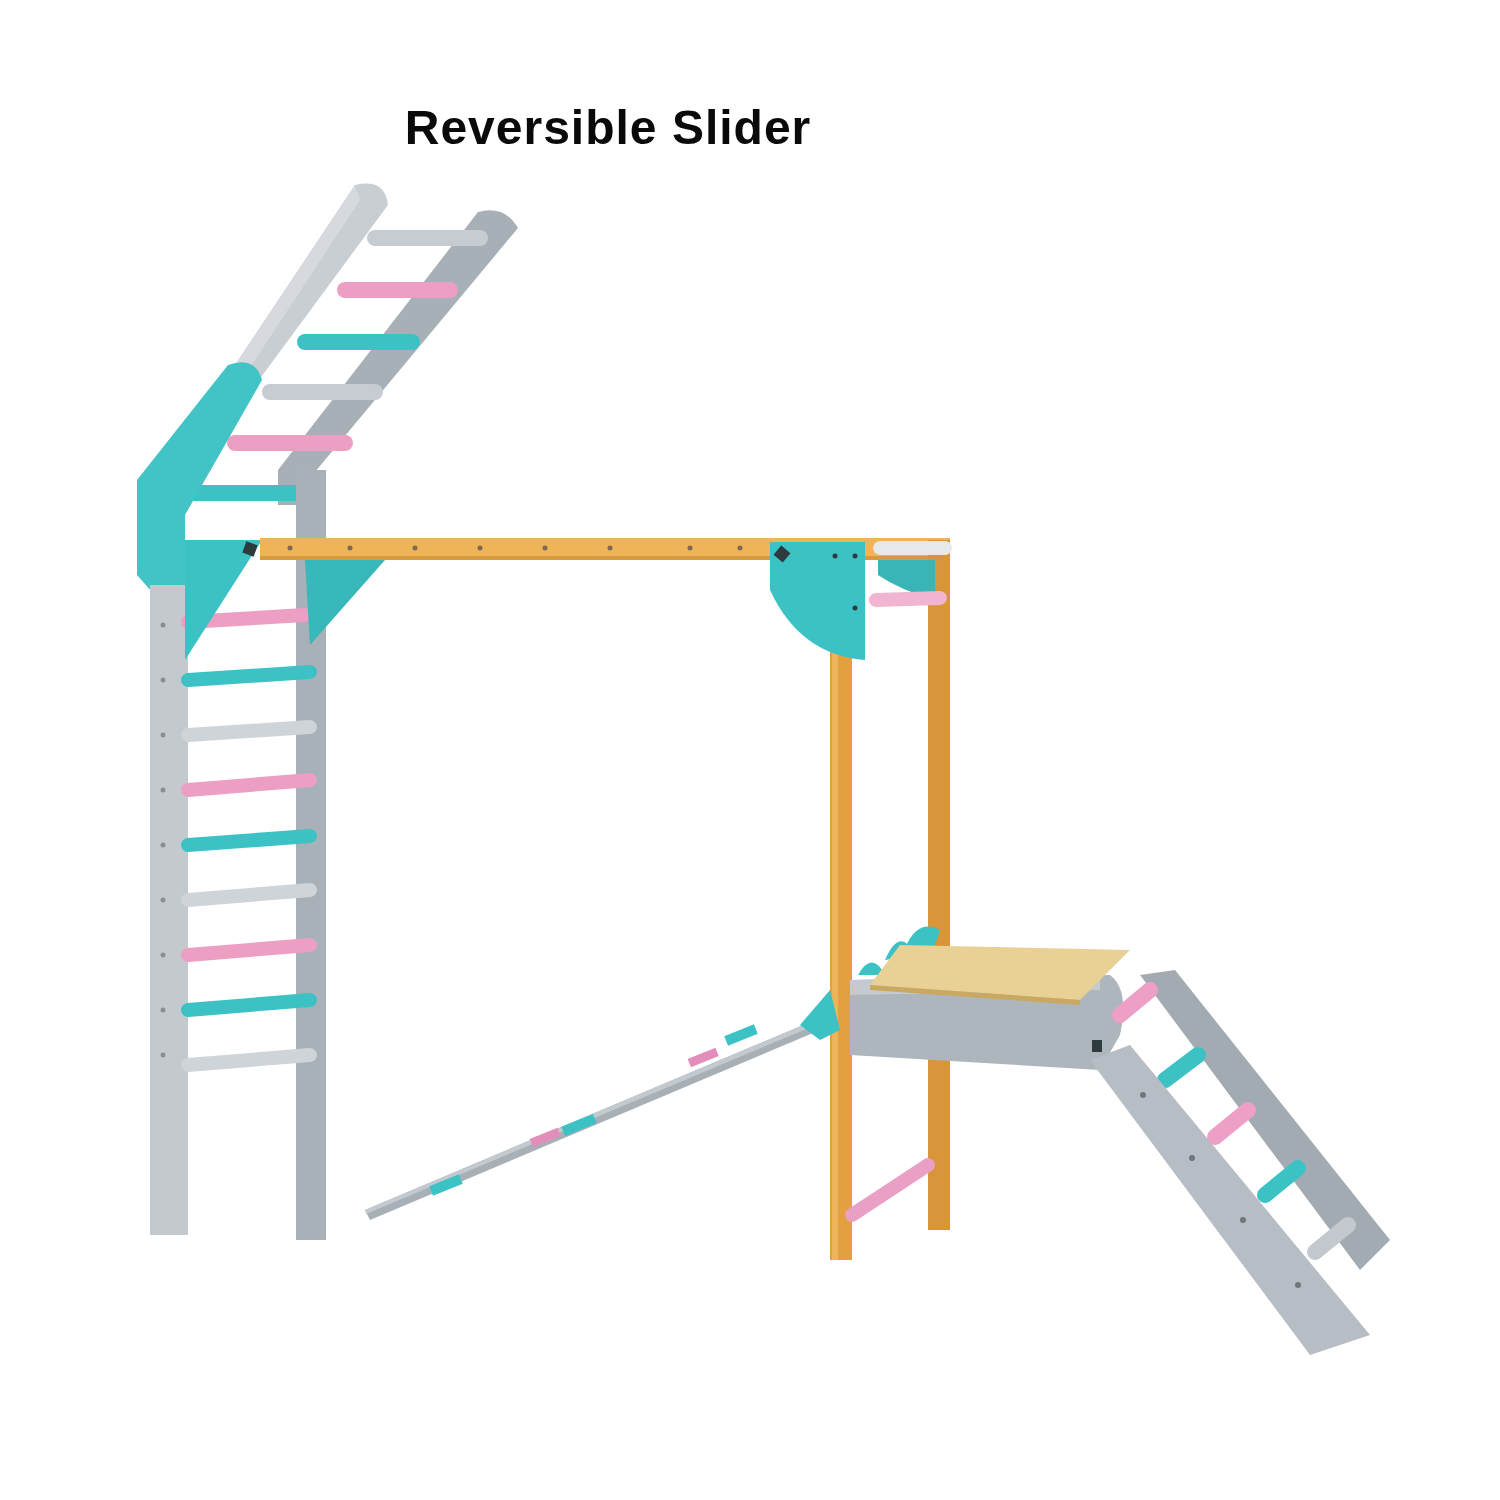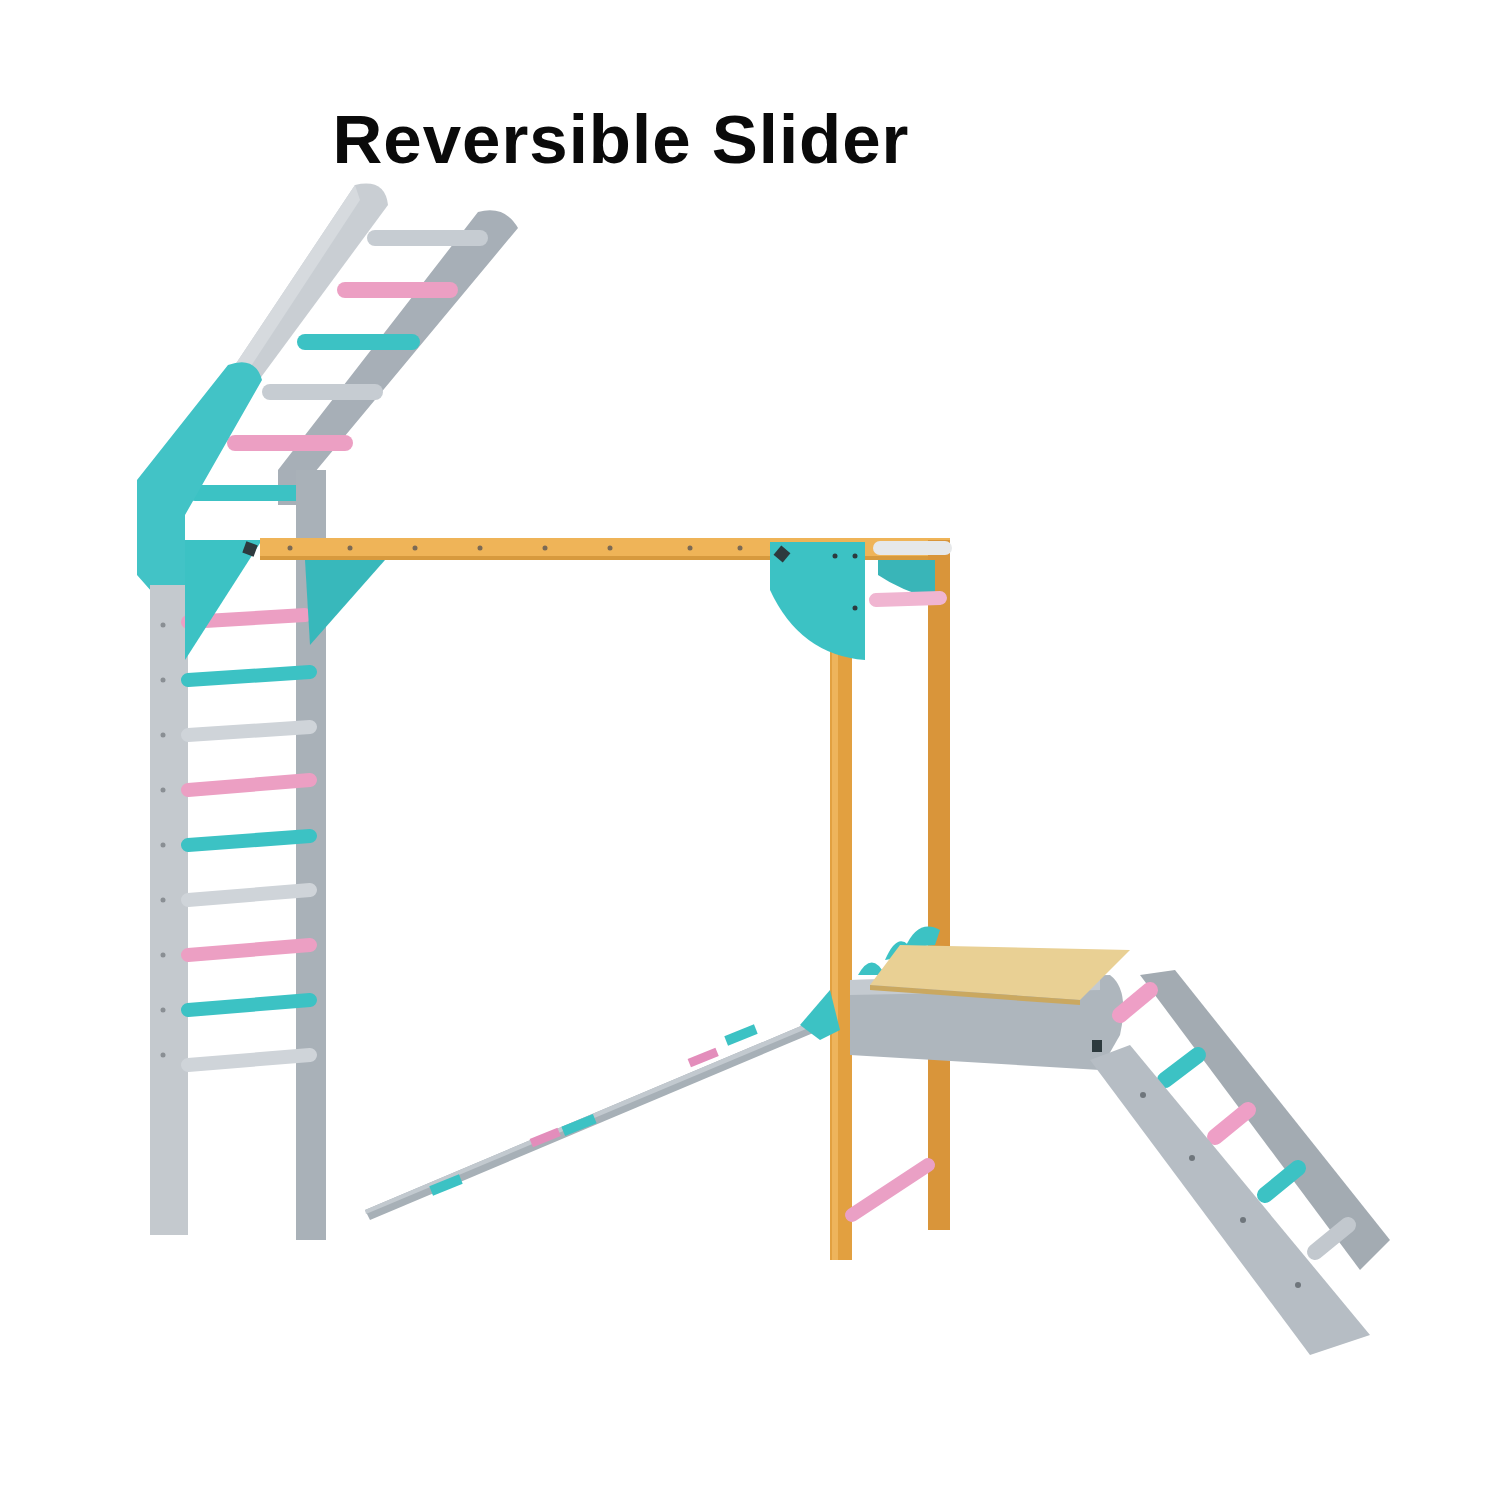--- a/index.html
+++ b/index.html
@@ -1,17 +1,17 @@
 <!DOCTYPE html>
 <html><head>
 <meta charset="utf-8">
 <style>
   html, body { margin:0; padding:0; background:#ffffff; }
   body { width:1500px; height:1500px; position:relative; overflow:hidden; font-family:"Liberation Sans", sans-serif; }
-  .title { position:absolute; left:0; width:1216px; top:100px; text-align:center; font-size:69px; font-weight:bold; color:#0a0a0a; letter-spacing:1px;margin-left:13px; }
+  .title { position:absolute; left:0; width:1216px; top:100px; text-align:center; font-size:48px; font-weight:bold; color:#0a0a0a; letter-spacing:1px; }
   .scene { position:absolute; left:0; top:0; width:1500px; height:1500px; }
 </style>
 </head>
 <body>
 
 <div class="title">Reversible Slider</div>
 
 <svg class="scene" viewBox="0 0 1500 1500" xmlns="http://www.w3.org/2000/svg">
 
   <g>

